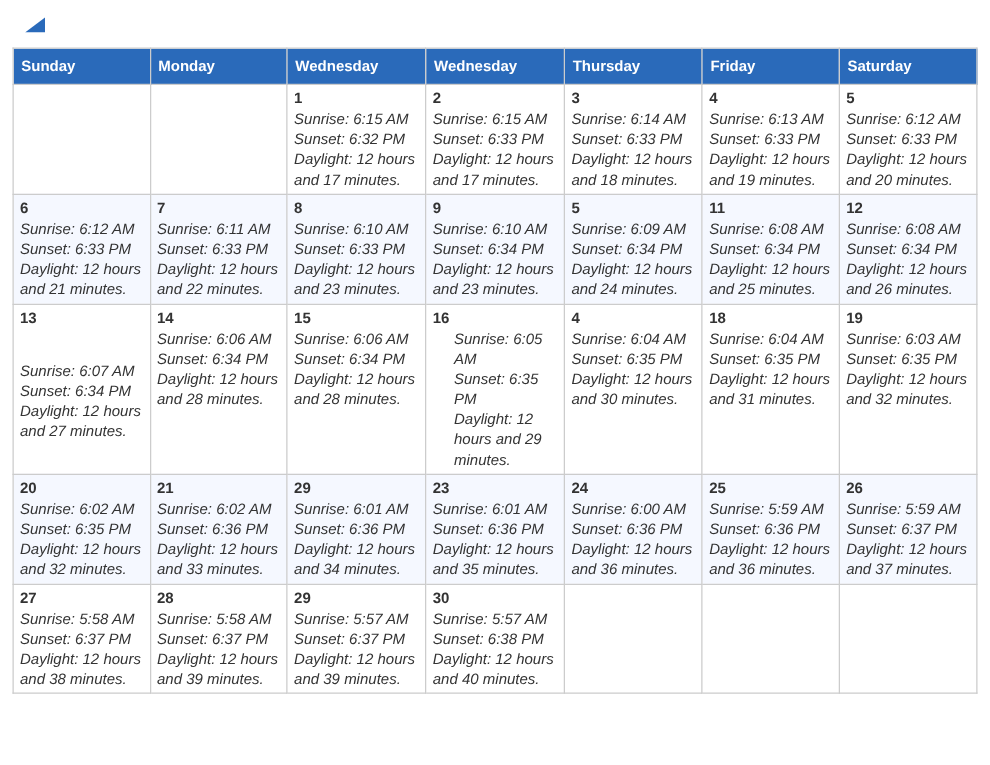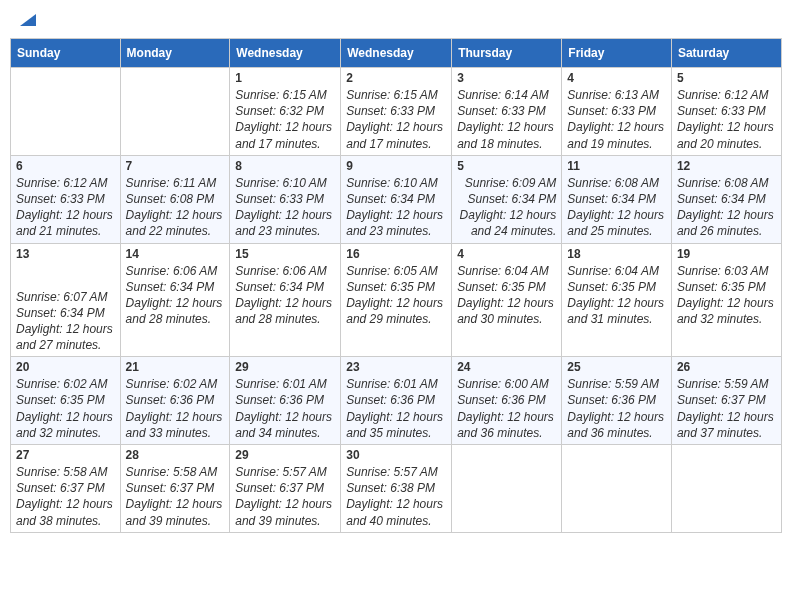--- a/index.html
+++ b/index.html
@@ -163,38 +163,38 @@
       <tr>
         <td>
           <span class="day-number">6</span>
           <div class="day-info" style="white-space: pre-line;">Sunrise: 6:12 AM
 Sunset: 6:33 PM
 Daylight: 12 hours and 21 minutes.</div>
         </td>
         <td>
           <span class="day-number">7</span>
           <div class="day-info" style="white-space: pre-line;">Sunrise: 6:11 AM
-Sunset: 6:08 PM
+Sunset: 6:33 PM
 Daylight: 12 hours and 22 minutes.</div>
         </td>
         <td>
           <span class="day-number">8</span>
           <div class="day-info" style="white-space: pre-line;">Sunrise: 6:10 AM
 Sunset: 6:33 PM
 Daylight: 12 hours and 23 minutes.</div>
         </td>
         <td>
           <span class="day-number">9</span>
           <div class="day-info" style="white-space: pre-line;">Sunrise: 6:10 AM
 Sunset: 6:34 PM
 Daylight: 12 hours and 23 minutes.</div>
         </td>
         <td>
           <span class="day-number">5</span>
-          <div class="day-info" style="white-space: pre-line; text-align: right;">Sunrise: 6:09 AM
+          <div class="day-info" style="white-space: pre-line;">Sunrise: 6:09 AM
 Sunset: 6:34 PM
 Daylight: 12 hours and 24 minutes.</div>
         </td>
         <td>
           <span class="day-number">11</span>
           <div class="day-info" style="white-space: pre-line;">Sunrise: 6:08 AM
 Sunset: 6:34 PM
 Daylight: 12 hours and 25 minutes.</div>
         </td>
         <td>
@@ -218,21 +218,21 @@
 Daylight: 12 hours and 28 minutes.</div>
         </td>
         <td>
           <span class="day-number">15</span>
           <div class="day-info" style="white-space: pre-line;">Sunrise: 6:06 AM
 Sunset: 6:34 PM
 Daylight: 12 hours and 28 minutes.</div>
         </td>
         <td>
           <span class="day-number">16</span>
-          <div class="day-info" style="white-space: pre-line;">Sunrise: 6:05 AM
+          <div class="day-info" style="white-space: pre-line; margin-left: 17px;">Sunrise: 6:05 AM
 Sunset: 6:35 PM
 Daylight: 12 hours and 29 minutes.</div>
         </td>
         <td>
           <span class="day-number">4</span>
           <div class="day-info" style="white-space: pre-line;">Sunrise: 6:04 AM
 Sunset: 6:35 PM
 Daylight: 12 hours and 30 minutes.</div>
         </td>
         <td>

